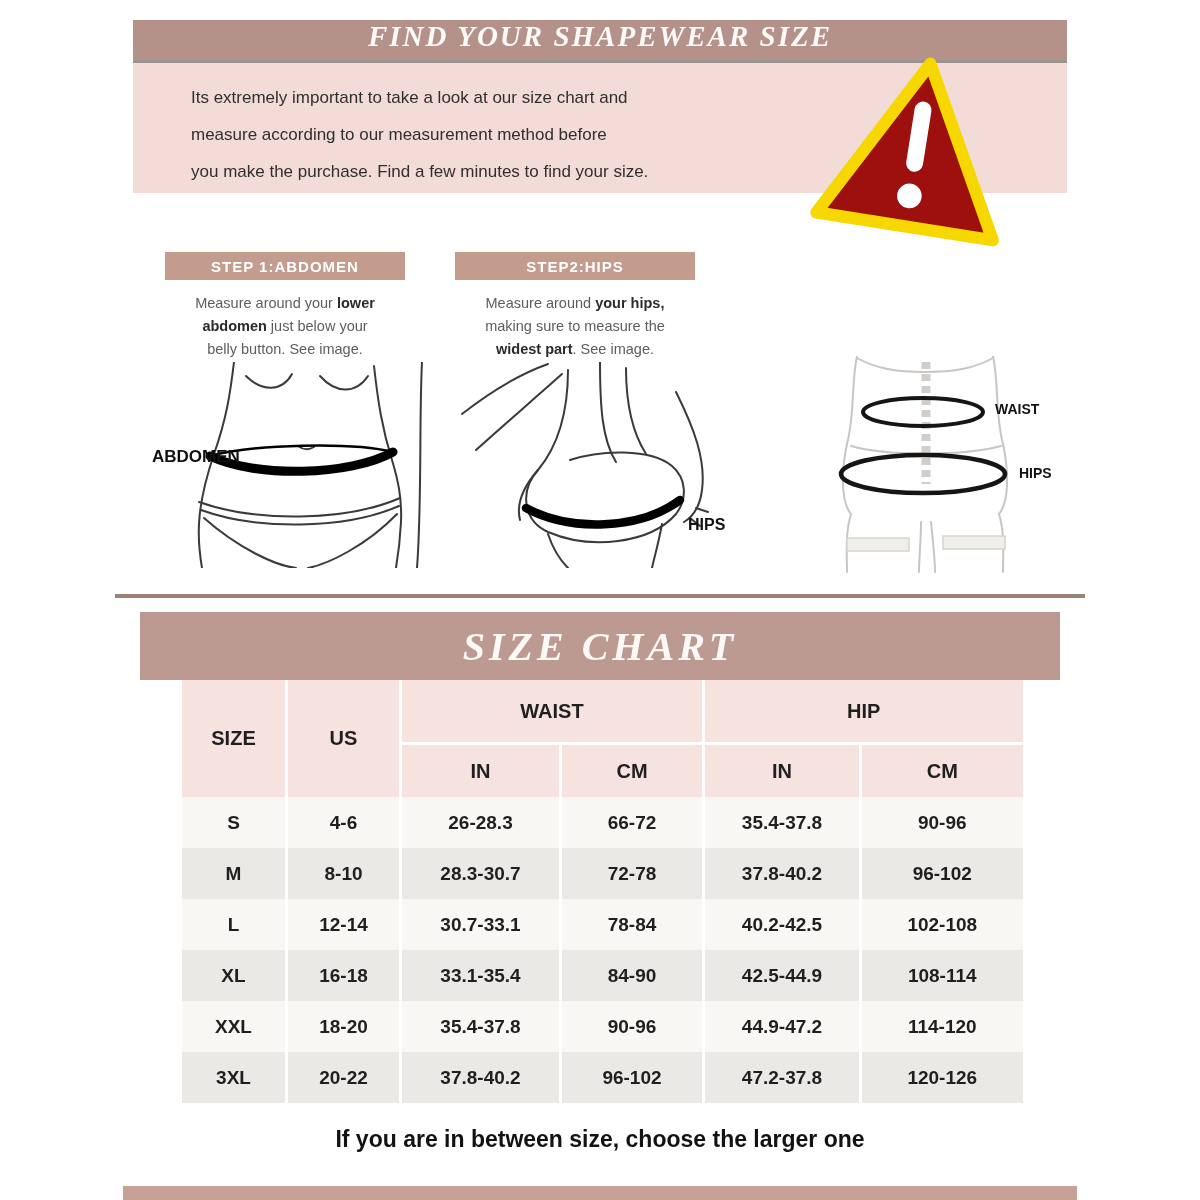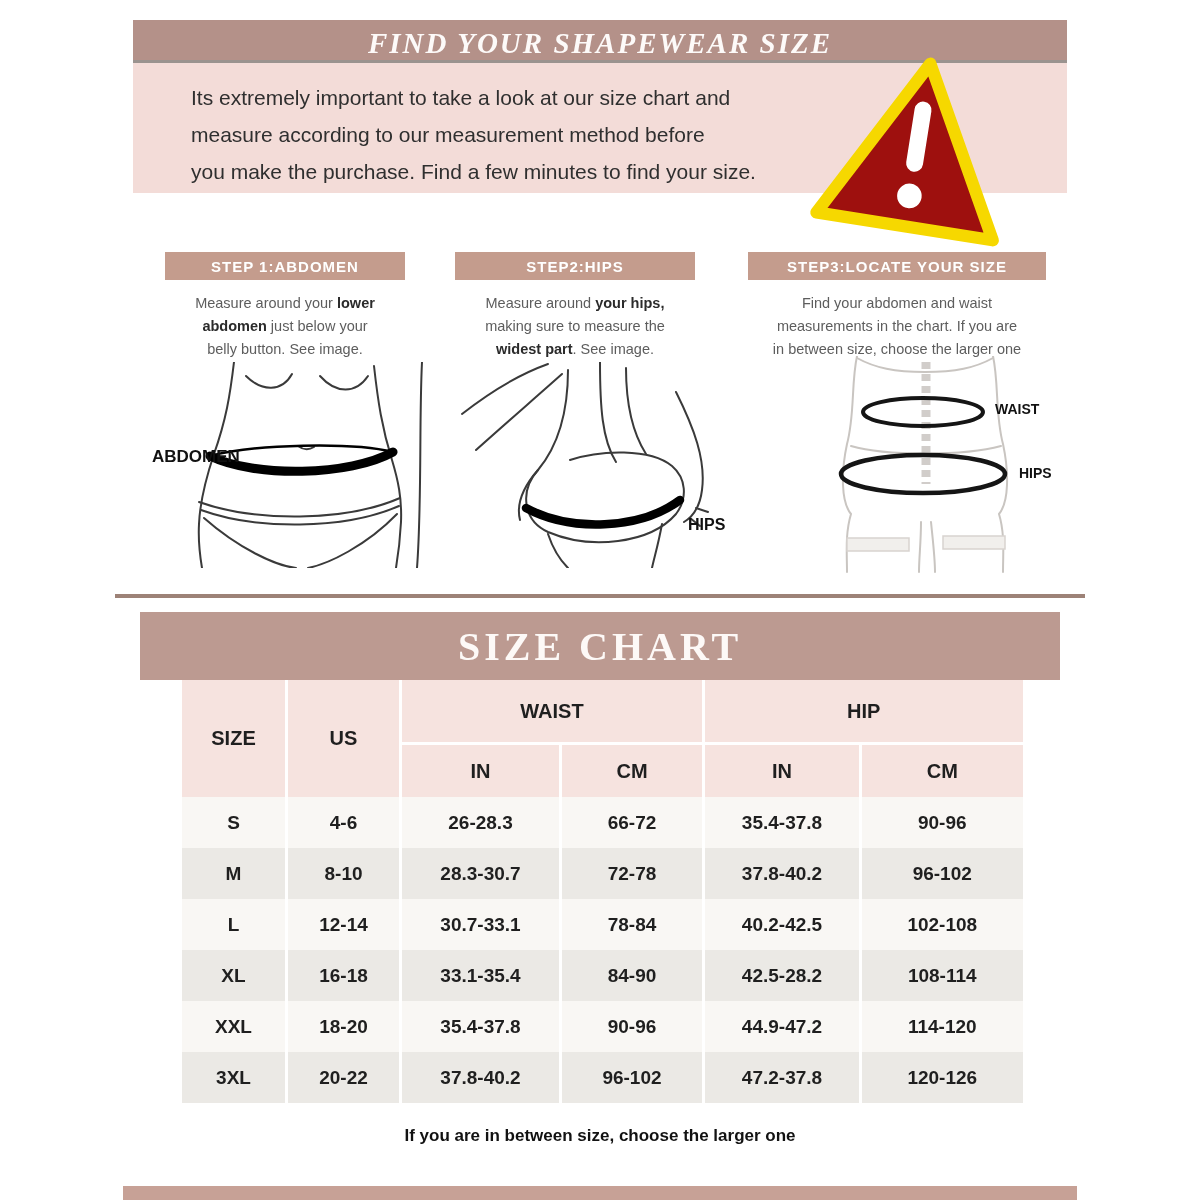--- a/index.html
+++ b/index.html
@@ -1,27 +1,27 @@
 <!DOCTYPE html>
 <html><head>
 <meta charset="utf-8">
 <style>
   html,body{margin:0;padding:0;background:#fff;}
   body{width:1200px;height:1200px;font-family:"Liberation Sans",sans-serif;}
   .page{position:relative;width:1200px;height:1200px;background:#fff;overflow:hidden;}
 
   
   .top-bar{position:absolute;left:133px;top:20px;width:934px;height:40px;background:#b49189;
-    border-bottom:3px solid #9a938f;display:flex;align-items:flex-end;justify-content:center;}
+    border-bottom:3px solid #9a938f;display:flex;align-items:flex-start;justify-content:center;}
   .top-bar .title{font-family:"Liberation Serif",serif;font-style:italic;font-weight:bold;
     font-size:29px;color:#fdfaf9;letter-spacing:2px;white-space:nowrap;}
 
   
   .intro-panel{position:absolute;left:133px;top:63px;width:934px;height:130px;background:#f3dcd8;}
-  .intro-text{position:absolute;left:58px;top:16px;font-size:21px;line-height:37px;color:#2f2f2f;}
+  .intro-text{position:absolute;left:58px;top:16px;font-size:17px;line-height:37px;color:#2f2f2f;}
   .warning{position:absolute;left:684px;top:-8px;width:200px;height:186px;transform:rotate(9deg);}
 
   
   .step{position:absolute;top:252px;}
   .step-1{left:165px;width:240px;}
   .step-2{left:455px;width:240px;}
   .step-3{left:748px;width:298px;}
   .step-bar{height:28px;background:#c49c8d;display:flex;align-items:center;justify-content:center;}
   .step-bar span{color:#fff;font-weight:bold;font-size:15px;letter-spacing:1px;white-space:nowrap;}
   .step-desc{margin-top:12px;text-align:center;font-size:14.5px;line-height:23px;color:#5d5d5d;}
@@ -32,38 +32,38 @@
   .fig-1{left:150px;top:362px;width:300px;height:206px;}
   .fig-2{left:450px;top:362px;width:300px;height:206px;}
   .fig-3{left:795px;top:356px;width:280px;height:218px;}
   .fig svg{width:100%;height:100%;display:block;}
   .fig-label{font-family:"Liberation Sans",sans-serif;font-weight:bold;fill:#111;}
 
   
   .separator{position:absolute;left:115px;top:594px;width:970px;height:4px;background:#9d8277;}
   .chart-bar{position:absolute;left:140px;top:612px;width:920px;height:68px;background:#bc9a91;
     display:flex;align-items:center;justify-content:center;}
-  .chart-bar .chart-title{font-family:"Liberation Serif",serif;font-weight:bold;
+  .chart-bar .chart-title{font-family:"Liberation Serif",serif;font-style:italic;font-weight:bold;
     font-size:40px;color:#fdf9f7;letter-spacing:4px;white-space:nowrap;}
 
   
   .size-table{position:absolute;left:179px;top:680px;width:842px;border-collapse:collapse;table-layout:fixed;}
   .size-table th,.size-table td{border-left:3px solid #ffffff;text-align:center;font-weight:bold;
     color:#1f1f1f;padding:0;}
   .size-table thead th{background:#f6e3df;font-size:20px;}
   .size-table thead tr.grp-row th{height:62px;}
   .size-table thead tr.sub-row th{height:52px;}
   .size-table thead th.grp{border-bottom:3px solid #ffffff;}
   .size-table tbody td{height:51px;font-size:19px;}
   .size-table tbody tr:nth-child(odd) td{background:#f9f7f4;}
   .size-table tbody tr:nth-child(even) td{background:#ebe9e5;}
 
   
   .footnote{position:absolute;left:120px;width:960px;text-align:center;font-weight:bold;
-    font-size:17px;color:#121212;}
+    font-size:23px;color:#121212;}
   .footnote-1{top:1126px;}
   .footnote-2{top:1159px;}
   .bottom-bar{position:absolute;left:123px;top:1186px;width:954px;height:14px;background:#c7a196;}
 </style>
 </head>
 <body>
 
 <div class="page">
 
   <div class="top-bar">
@@ -100,30 +100,20 @@
     <div class="step-bar">
       <span>STEP2:HIPS</span>
     </div>
     <div class="step-desc">
       <div><span>Measure around </span><b>your hips,</b></div>
       <div><span>making sure to measure the</span></div>
       <div><b>widest part</b><span>. See image.</span></div>
     </div>
   </div>
 
-  <div class="step step-3">
-    <div class="step-bar">
-      <span>STEP3:LOCATE YOUR SIZE</span>
-    </div>
-    <div class="step-desc">
-      <div><span>Find your abdomen and waist</span></div>
-      <div><span>measurements in the chart. If you are</span></div>
-      <div><span>in between size, choose the larger one</span></div>
-    </div>
-  </div>
 
   <div class="fig fig-1">
     <svg viewBox="0 0 300 206">
       <g fill="none" stroke="#3a3a3a" stroke-width="2" stroke-linecap="round">
         <path d="M84,0 C80,34 76,58 64,92 C56,116 50,138 49,162 C48,180 50,194 52,206"></path>
         <path d="M224,4 C228,40 232,66 242,98 C248,118 252,136 251,160 C250,180 248,194 246,206"></path>
         <path d="M96,14 C112,30 132,30 142,12"></path>
         <path d="M170,14 C186,32 206,32 218,14"></path>
         <path d="M148,84 q8,6 16,1"></path>
         <path d="M49,140 C105,160 195,160 250,136"></path>
@@ -232,21 +222,21 @@
         <td>30.7-33.1</td>
           <td>78-84</td>
         <td>40.2-42.5</td>
           <td>102-108</td>
       </tr>
       <tr>
         <td>XL</td>
           <td>16-18</td>
         <td>33.1-35.4</td>
           <td>84-90</td>
-        <td>42.5-28.2</td>
+        <td>42.5-44.9</td>
           <td>108-114</td>
       </tr>
       <tr>
         <td>XXL</td>
           <td>18-20</td>
         <td>35.4-37.8</td>
           <td>90-96</td>
         <td>44.9-47.2</td>
           <td>114-120</td>
       </tr>

